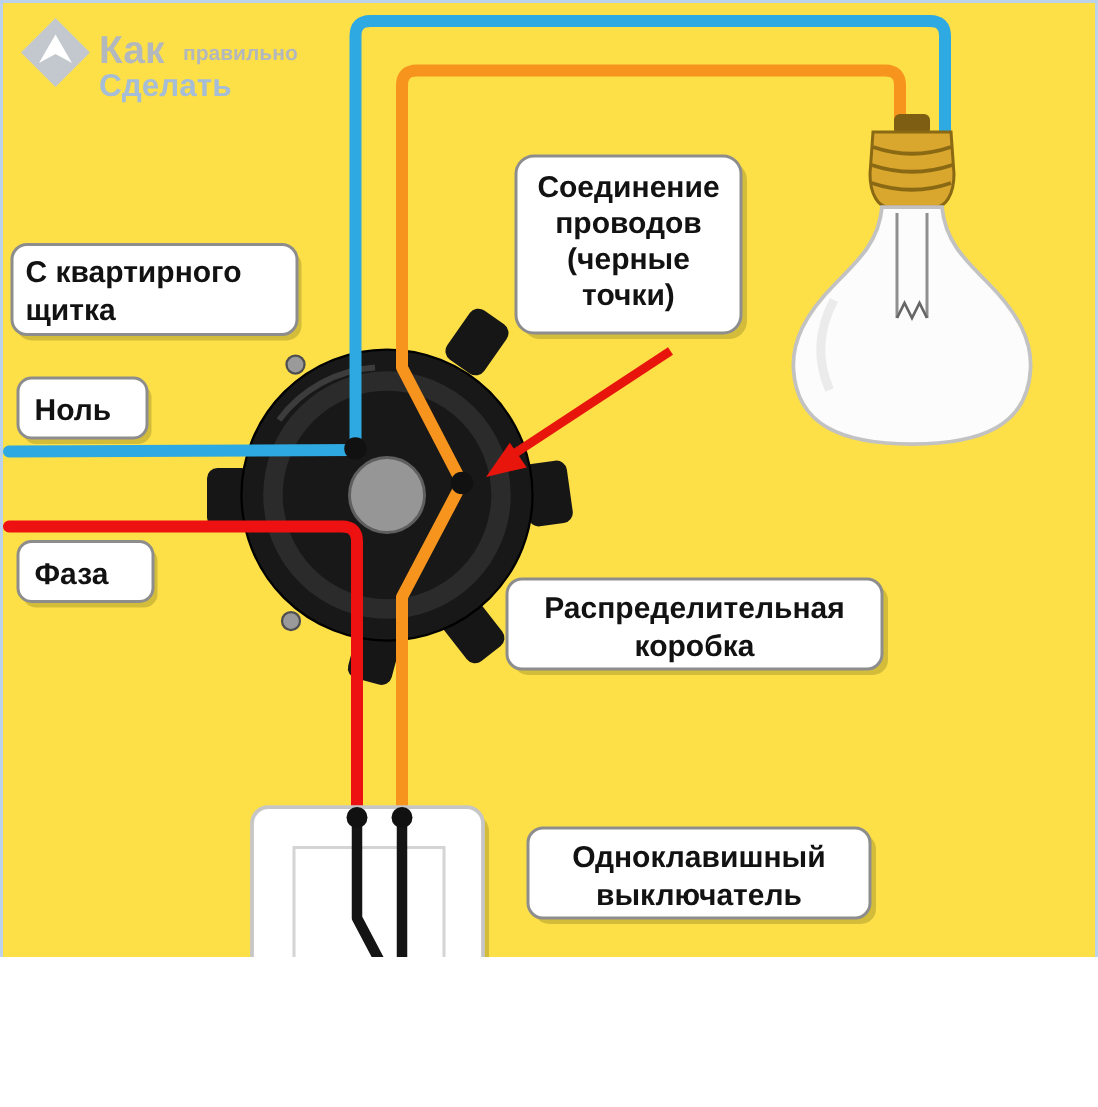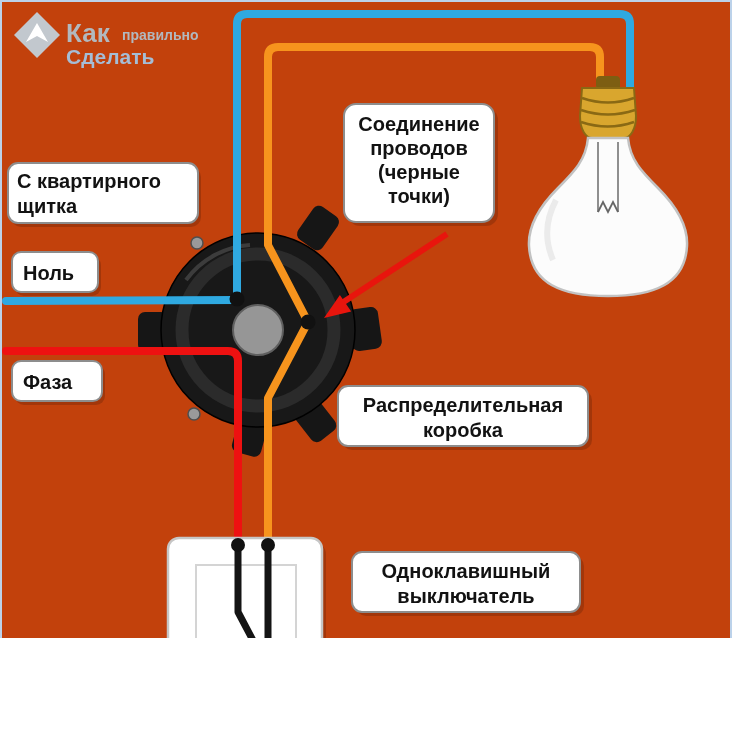--- a/index.html
+++ b/index.html
@@ -1,19 +1,19 @@
 <!DOCTYPE html>
 <html><head>
 <meta charset="utf-8">
 <style>
   html,body{margin:0;padding:0;background:#ffffff;}
   .stage{
     position:relative;
     width:732px;height:638px;
-    background:#c2410c;
+    background:#fde047;
     font-family:"Liberation Sans", sans-serif;
     text-decoration:underline;
   }
   svg{display:block;}
   .bubble-rect{fill:#ffffff;stroke:#8d8d8d;stroke-width:2;}
   .bubble-shadow{fill:rgba(0,0,0,0.16);}
   .bubble-text{font-family:"Liberation Sans",sans-serif;font-weight:700;font-size:20px;fill:#121212;}
   .wm-big{font-family:"Liberation Sans",sans-serif;font-weight:700;font-size:26px;fill:#b2b8be;}
   .wm-small{font-family:"Liberation Sans",sans-serif;font-weight:700;font-size:14px;fill:#b2b8be;}
   .wm-blue{font-family:"Liberation Sans",sans-serif;font-weight:700;font-size:21px;fill:#a5bdd6;}

